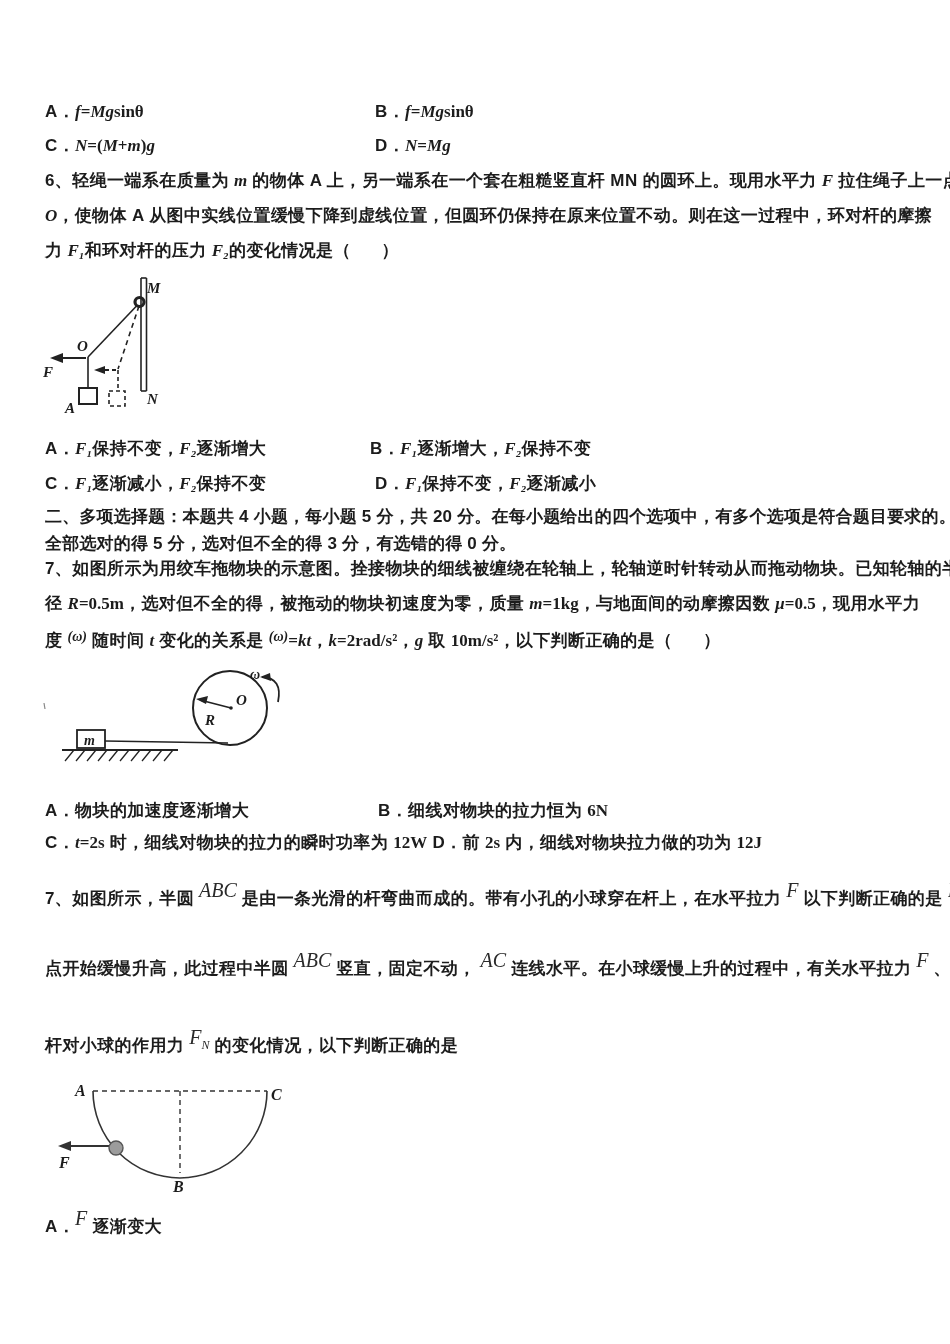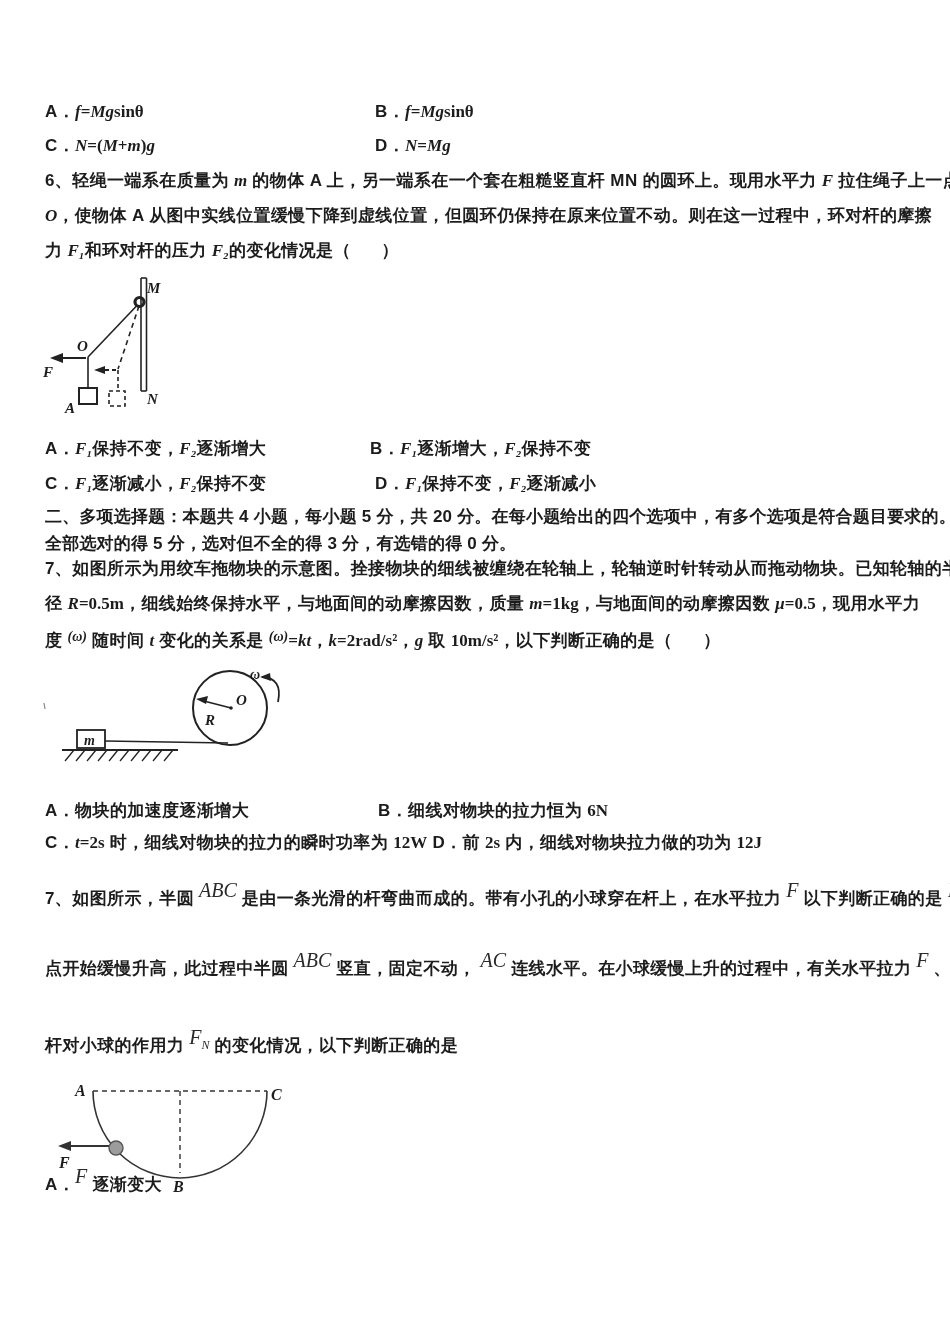--- a/index.html
+++ b/index.html
@@ -60,21 +60,21 @@
 
 <div class="line" style="left:45px;top:438px"><span class="sg-c">A．</span><span class="sg-i">F₁</span><span class="sg-c">保持不变，</span><span class="sg-i">F₂</span><span class="sg-c">逐渐增大</span></div>
 <div class="line" style="left:370px;top:438px"><span class="sg-c">B．</span><span class="sg-i">F₁</span><span class="sg-c">逐渐增大，</span><span class="sg-i">F₂</span><span class="sg-c">保持不变</span></div>
 <div class="line" style="left:45px;top:473px"><span class="sg-c">C．</span><span class="sg-i">F₁</span><span class="sg-c">逐渐减小，</span><span class="sg-i">F₂</span><span class="sg-c">保持不变</span></div>
 <div class="line" style="left:375px;top:473px"><span class="sg-c">D．</span><span class="sg-i">F₁</span><span class="sg-c">保持不变，</span><span class="sg-i">F₂</span><span class="sg-c">逐渐减小</span></div>
 
 <div class="line" style="left:45px;top:506px"><span class="sg-b">二、多项选择题：本题共 4 小题，每小题 5 分，共 20 分。在每小题给出的四个选项中，有多个选项是符合题目要求的。</span></div>
 <div class="line" style="left:45px;top:533px"><span class="sg-b">全部选对的得 5 分，选对但不全的得 3 分，有选错的得 0 分。</span></div>
 
 <div class="line" style="left:45px;top:558px"><span class="sg-c">7、如图所示为用绞车拖物块的示意图。拴接物块的细线被缠绕在轮轴上，轮轴逆时针转动从而拖动物块。已知轮轴的半</span></div>
-<div class="line" style="left:45px;top:593px"><span class="sg-c">径 </span><span class="sg-i">R</span><span class="sg-r">=0.5m</span><span class="sg-c">，细线始终保持水平，与地面间的动摩擦因数，质量 </span><span class="sg-i">m</span><span class="sg-r">=1kg</span><span class="sg-c">，与地面间的动摩擦因数 </span><span class="sg-i">μ</span><span class="sg-r">=0.5</span><span class="sg-c">，现用水平力</span></div>
+<div class="line" style="left:45px;top:593px"><span class="sg-c">径 </span><span class="sg-i">R</span><span class="sg-r">=0.5m</span><span class="sg-c">，选对但不全的得，被拖动的物块初速度为零，质量 </span><span class="sg-i">m</span><span class="sg-r">=1kg</span><span class="sg-c">，与地面间的动摩擦因数 </span><span class="sg-i">μ</span><span class="sg-r">=0.5</span><span class="sg-c">，现用水平力</span></div>
 <div class="line" style="left:45px;top:628px"><span class="sg-c">度 </span><span class="sg-w">(ω)</span><span class="sg-c"> 随时间 </span><span class="sg-i">t</span><span class="sg-c"> 变化的关系是 </span><span class="sg-w">(ω)</span><span class="sg-r">=</span><span class="sg-i">kt</span><span class="sg-c">，</span><span class="sg-i">k</span><span class="sg-r">=2rad/s²</span><span class="sg-c">，</span><span class="sg-i">g</span><span class="sg-c"> 取 </span><span class="sg-r">10m/s²</span><span class="sg-c">，以下判断正确的是（      ）</span></div>
 
 <svg style="left:35px;top:660px" width="330" height="135" viewBox="35 660 330 135">
   <g stroke="#222" fill="none">
     <circle cx="230" cy="708" r="37" stroke-width="2"></circle>
     <line x1="231" y1="708" x2="200" y2="700" stroke-width="1.6"></line>
     <path d="M 278 702 Q 283 678 262 677" stroke-width="1.8"></path>
     <rect x="77" y="730" width="28" height="18" stroke-width="1.8"></rect>
     <line x1="105" y1="741" x2="228" y2="743" stroke-width="1.4"></line>
     <line x1="62" y1="750" x2="178" y2="750" stroke-width="2"></line>
@@ -117,13 +117,13 @@
     <line x1="109" y1="1146" x2="65" y2="1146" stroke-width="2"></line>
   </g>
   <polygon points="58,1146 71,1141 71,1151" fill="#333"></polygon>
   <circle cx="116" cy="1148" r="7" fill="#9c9c9c" stroke="#555" stroke-width="1.4"></circle>
   <text x="75" y="1096" font-size="16">A</text>
   <text x="271" y="1100" font-size="16">C</text>
   <text x="173" y="1192" font-size="16">B</text>
   <text x="59" y="1168" font-size="16">F</text>
 </svg>
 
-<div class="line" style="left:45px;top:1164px"><span class="sg-c">A．</span><span class="sg-sup">F</span><span class="sg-c"> 逐渐变大</span></div>
+<div class="line" style="left:45px;top:1206px"><span class="sg-c">A．</span><span class="sg-sup">F</span><span class="sg-c"> 逐渐变大</span></div>
 
 </body></html>

